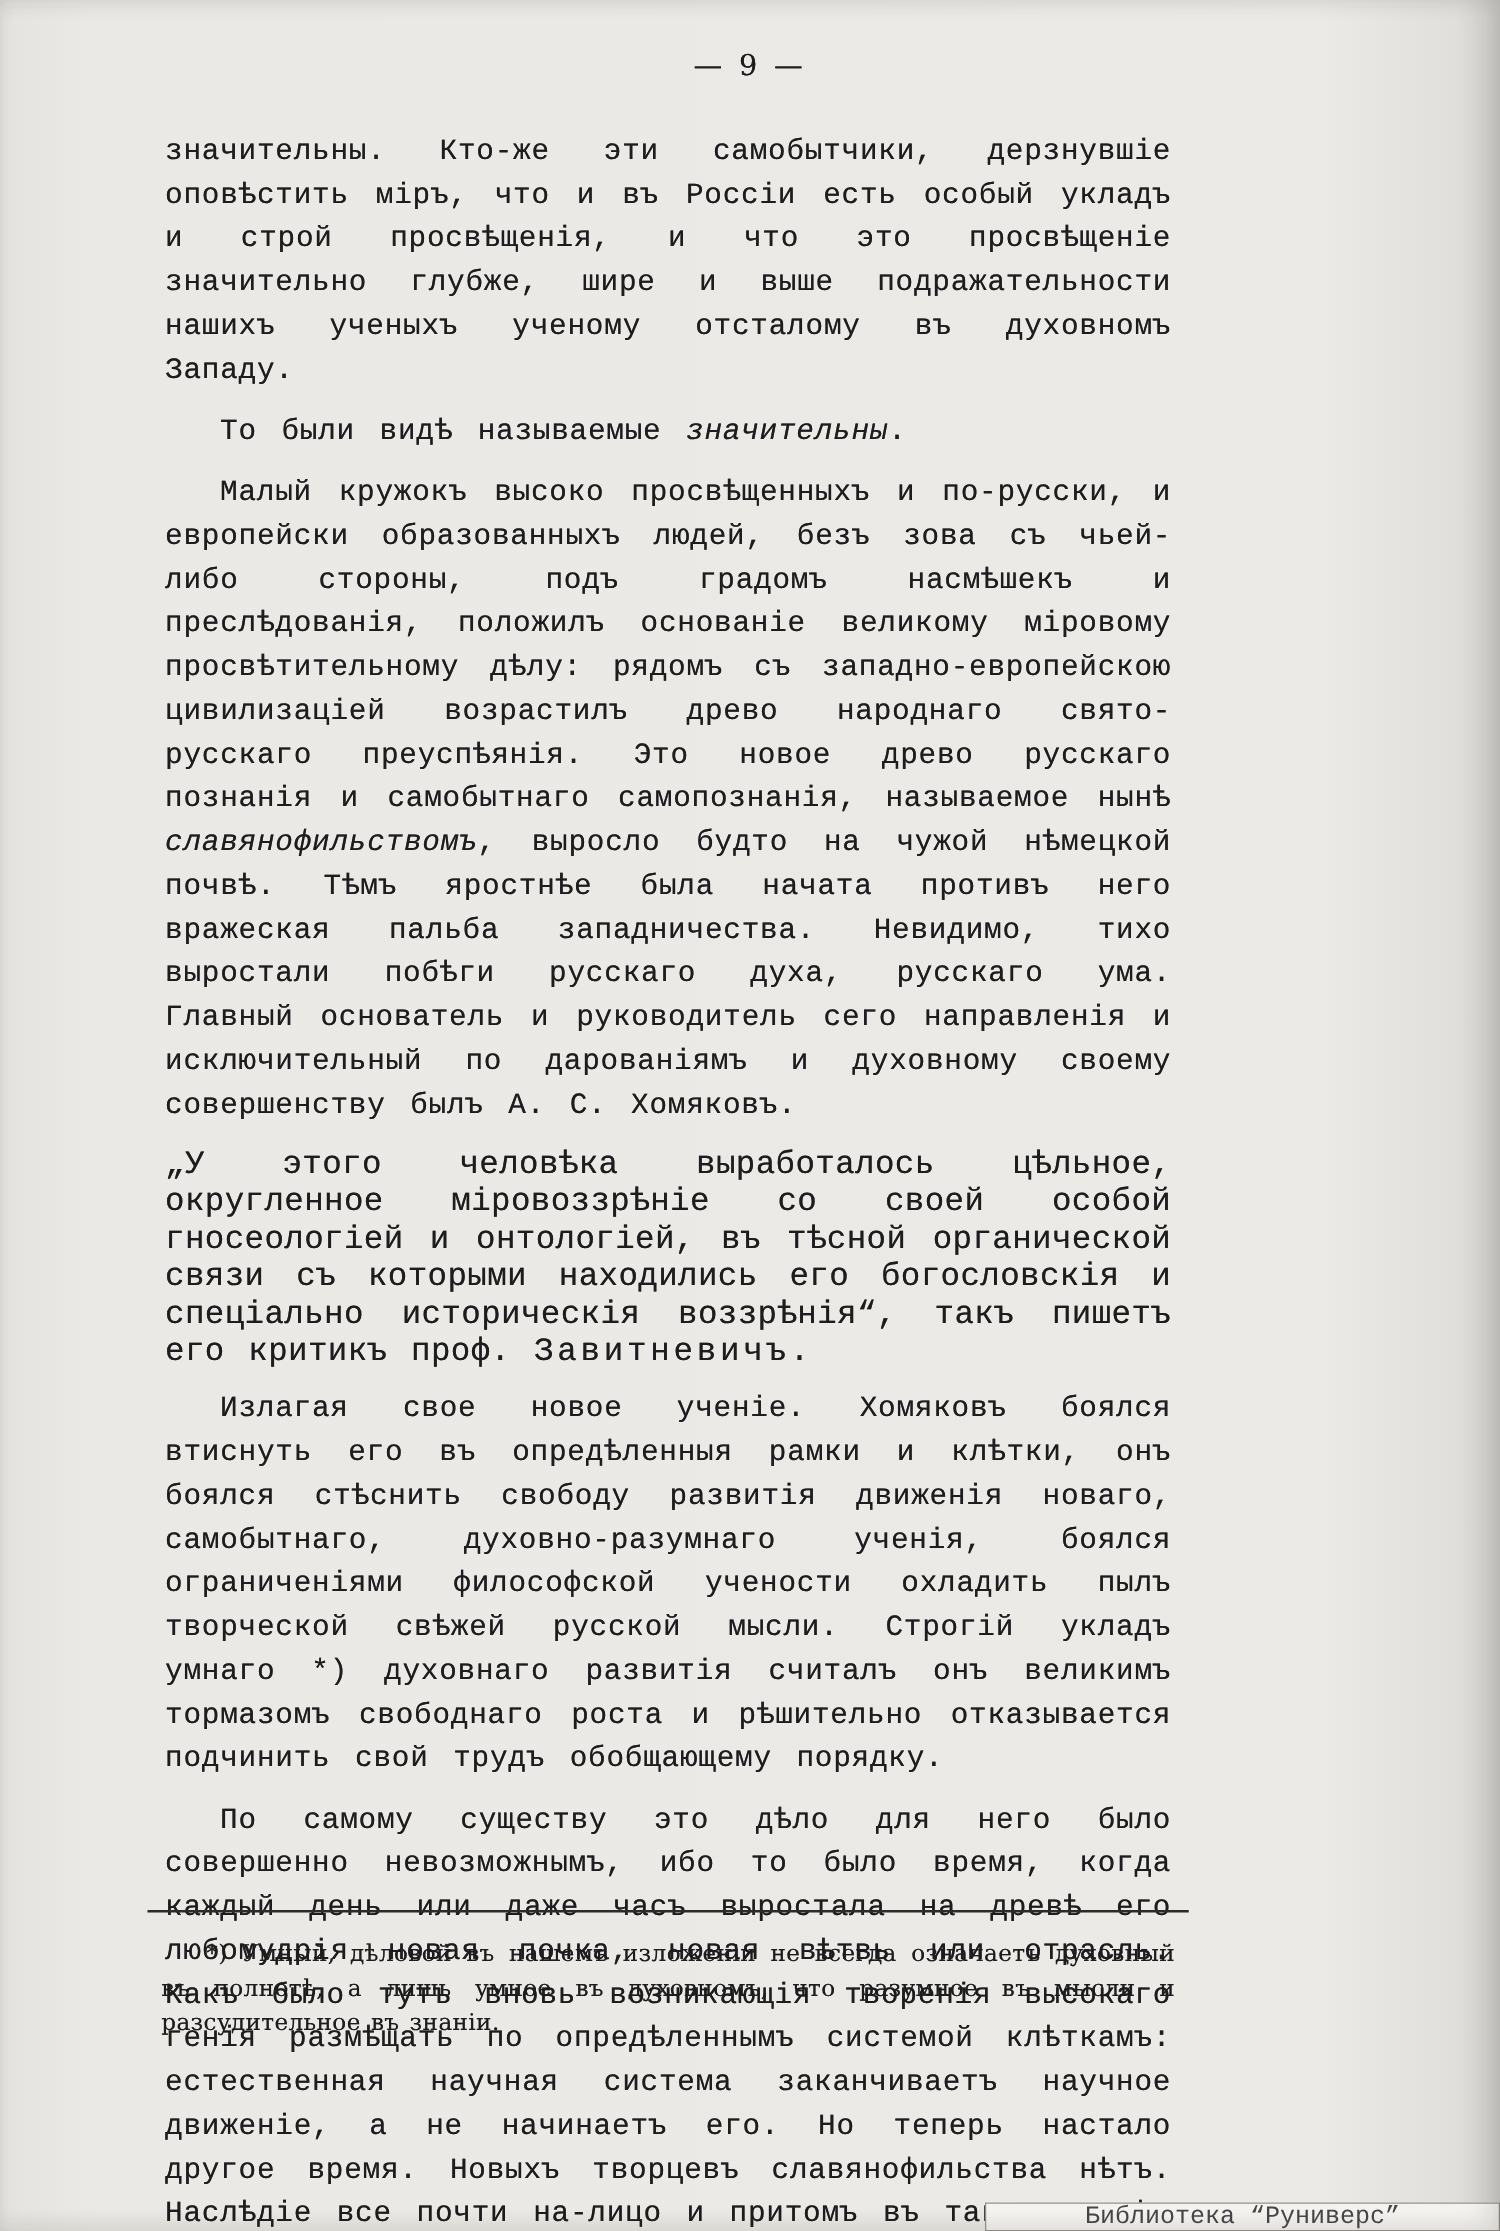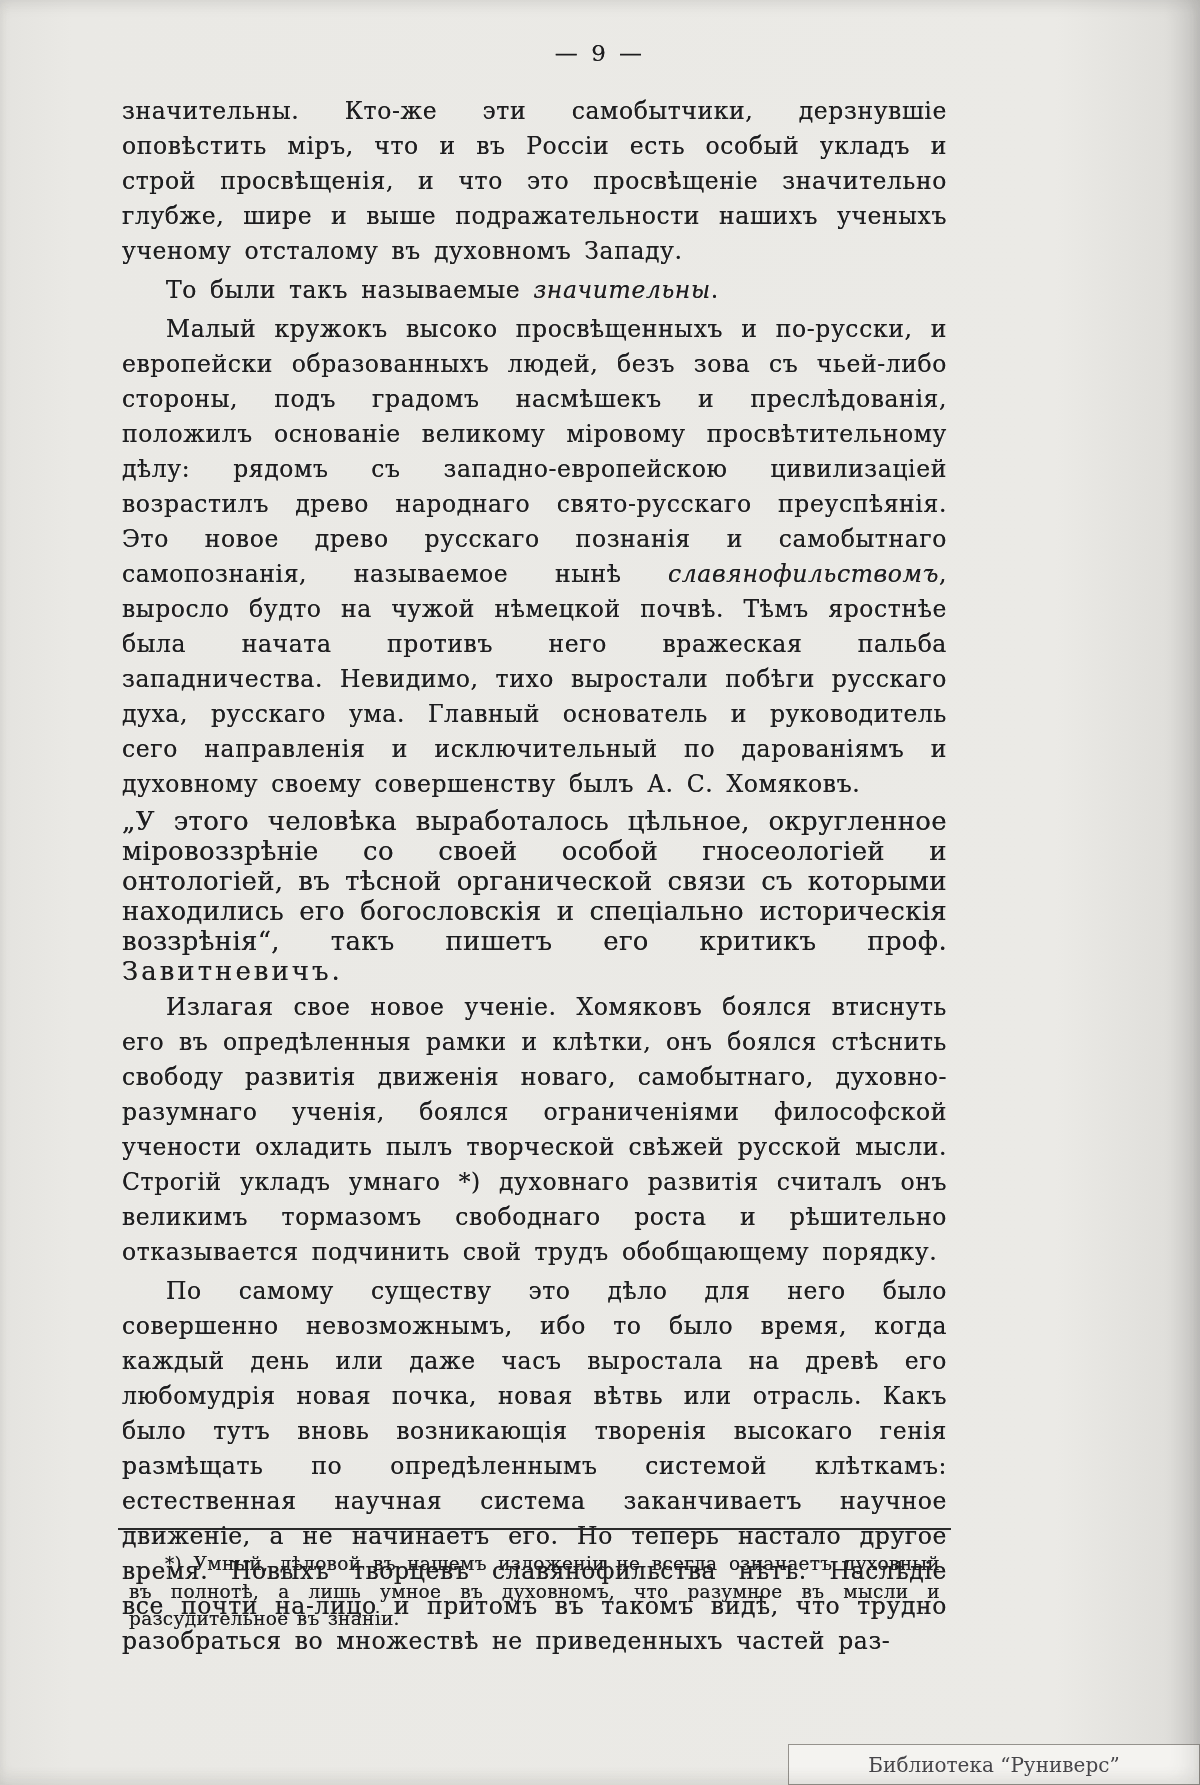--- a/index.html
+++ b/index.html
@@ -31,21 +31,21 @@
     text-shadow: 0 0 0.5px rgba(25,25,25,0.8);
   }
 
   .text-col {
     position:absolute;
     top:90px;
     left:118px;
     width:833px;
   }
 
-  .text-col p { margin:4px; text-shadow: 0 0 0.5px rgba(25,25,25,0.75); }
+  .text-col p { margin:14px; text-shadow: 0 0 0.5px rgba(25,25,25,0.75); font-family: Liberation Mono, monospace; }
 
   p.body {
     font-size:23.5px;
     line-height:35px;
     text-align:justify;
     letter-spacing:0.6px;
     word-spacing:5px;
   }
   p.body.indent { text-indent:44px; }
 
@@ -75,41 +75,42 @@
     line-height:27.5px;
     text-align:justify;
     letter-spacing:0.3px;
     word-spacing:2px;
     text-indent:36px;
   }
 
   .watermark {
     position:absolute;
     right:0; bottom:0;
-    width:412px; height:41px;
+    width:412px; height:23px;
     background:#f4f3f0;
     border:1px solid #95928d;
     box-sizing:border-box;
     display:flex;
     align-items:center;
     justify-content:center;
     font-size:20px;
     color:#47464a;
+    font-family:Liberation Mono, monospace;
   }
 </style>
 </head>
 <body>
 
 <div class="page">
 
   <div class="page-number">— 9 —</div>
 
   <div class="text-col" id="paragraphs">
       <p class="body"><span>значительны. Кто-же эти самобытчики, дерзнувшіе оповѣстить міръ, что и въ Россіи есть особый укладъ и строй просвѣщенія, и что это просвѣщеніе значительно глубже, шире и выше подражательности нашихъ ученыхъ ученому отсталому въ духовномъ Западу.</span></p>
-      <p class="body indent"><span>То были такъ называемые </span><span class="italic">значительны</span><span>.</span></p>
+      <p class="body indent"><span>То были видѣ называемые </span><span class="italic">значительны</span><span>.</span></p>
       <p class="body indent"><span>Малый кружокъ высоко просвѣщенныхъ и по-русски, и европейски образованныхъ людей, безъ зова съ чьей-либо стороны, подъ градомъ насмѣшекъ и преслѣдованія, положилъ основаніе великому міровому просвѣтительному дѣлу: рядомъ съ западно-европейскою цивилизаціей возрастилъ древо народнаго свято-русскаго преуспѣянія. Это новое древо русскаго познанія и самобытнаго самопознанія, называемое нынѣ </span><span class="italic">славянофильствомъ</span><span>, выросло будто на чужой нѣмецкой почвѣ. Тѣмъ яростнѣе была начата противъ него вражеская пальба западничества. Невидимо, тихо выростали побѣги русскаго духа, русскаго ума. Главный основатель и руководитель сего направленія и исключительный по дарованіямъ и духовному своему совершенству былъ А. С. Хомяковъ.</span></p>
       <p class="quote"><span>„У этого человѣка выработалось цѣльное, округленное міровоззрѣніе со своей особой гносеологіей и онтологіей, въ тѣсной органической связи съ которыми находились его богословскія и спеціально историческія воззрѣнія“, такъ пишетъ его критикъ проф. </span><span class="spaced">Завитневичъ</span><span>.</span></p>
       <p class="body indent"><span>Излагая свое новое ученіе. Хомяковъ боялся втиснуть его въ опредѣленныя рамки и клѣтки, онъ боялся стѣснить свободу развитія движенія новаго, самобытнаго, духовно-разумнаго ученія, боялся ограниченіями философской учености охладить пылъ творческой свѣжей русской мысли. Строгій укладъ умнаго *) духовнаго развитія считалъ онъ великимъ тормазомъ свободнаго роста и рѣшительно отказывается подчинить свой трудъ обобщающему порядку.</span></p>
       <p class="body indent"><span>По самому существу это дѣло для него было совершенно невозможнымъ, ибо то было время, когда каждый день или даже часъ выростала на древѣ его любомудрія новая почка, новая вѣтвь или отрасль. Какъ было тутъ вновь возникающія творенія высокаго генія размѣщать по опредѣленнымъ системой клѣткамъ: естественная научная система заканчиваетъ научное движеніе, а не начинаетъ его. Но теперь настало другое время. Новыхъ творцевъ славянофильства нѣтъ. Наслѣдіе все почти на-лицо и притомъ въ такомъ видѣ, что трудно разобраться во множествѣ не приведенныхъ частей раз-</span></p>
     </div>
 
   <div class="footnote">
     <p>*) Умный, дѣловой въ нашемъ изложеніи не всегда означаетъ духовный въ полнотѣ, а лишь умное въ духовномъ, что разумное въ мысли и разсудительное въ знаніи.</p>
   </div>
 

